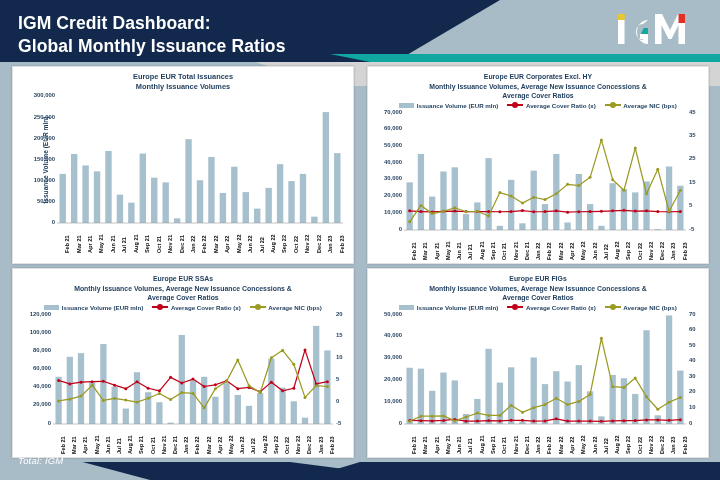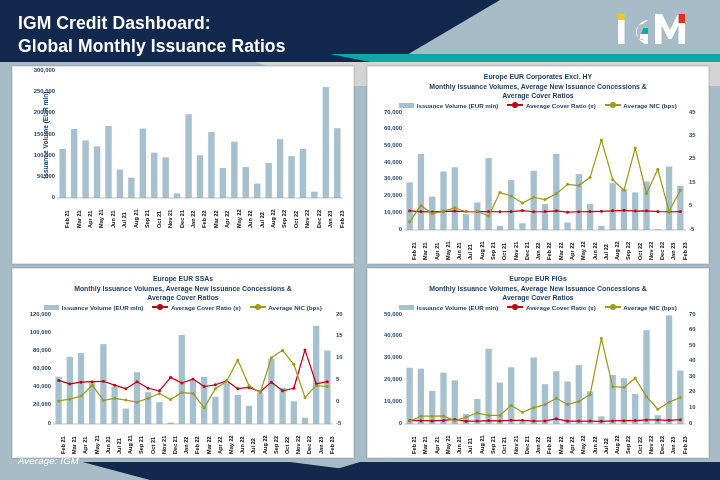--- a/index.html
+++ b/index.html
@@ -115,20 +115,21 @@
     <path d="M29.5 20 L34 20 L34 26 L27 26 Z" fill="#13a89e"></path>
   </g>
   <g>
     <polygon points="41,36 41,6 48,6 56,22 64,6 71,6 71,36 64.5,36 64.5,17 57.5,31 54.5,31 47.5,17 47.5,36" fill="#ffffff"></polygon>
     <polygon points="64.5,6 71,6 71,15 64.5,15" fill="#e03127"></polygon>
     <polygon points="64.5,6 71,6 71,15" fill="#e03127"></polygon>
   </g>
 </svg>
 
 <div class="panel" id="panel-tl">
+  <div class="chart-title"><span>Europe EUR Total Issuances</span><br><span>Monthly Issuance Volumes</span></div>
   <div class="plotwrap" id="plot-tl" style="width: 338px; height: 162px;">
       <svg width="338" height="162" viewBox="0 0 338 162" class="plot">
         <rect x="46.52" y="79.89" width="6.41" height="49.11" fill="#a7c0ce"></rect>
         <rect x="57.96" y="60.00" width="6.41" height="69.00" fill="#a7c0ce"></rect>
         <rect x="69.40" y="71.43" width="6.41" height="57.57" fill="#a7c0ce"></rect>
         <rect x="80.84" y="77.35" width="6.41" height="51.65" fill="#a7c0ce"></rect>
         <rect x="92.28" y="57.03" width="6.41" height="71.97" fill="#a7c0ce"></rect>
         <rect x="103.72" y="100.64" width="6.41" height="28.36" fill="#a7c0ce"></rect>
         <rect x="115.16" y="108.68" width="6.41" height="20.32" fill="#a7c0ce"></rect>
         <rect x="126.60" y="59.57" width="6.41" height="69.43" fill="#a7c0ce"></rect>
@@ -604,13 +605,13 @@
         <span class="xlab" style="left: 258.36px; top: 141px;">Sep 22</span>
         <span class="xlab" style="left: 269.64px; top: 141px;">Oct 22</span>
         <span class="xlab" style="left: 280.92px; top: 141px;">Nov 22</span>
         <span class="xlab" style="left: 292.2px; top: 141px;">Dec 22</span>
         <span class="xlab" style="left: 303.48px; top: 141px;">Jan 23</span>
         <span class="xlab" style="left: 314.76px; top: 141px;">Feb 23</span>
       </div>
     </div>
 </div>
 
-<div id="footer-source">Average: IGM</div>
+<div id="footer-source">Total: IGM</div>
 
 </body></html>

